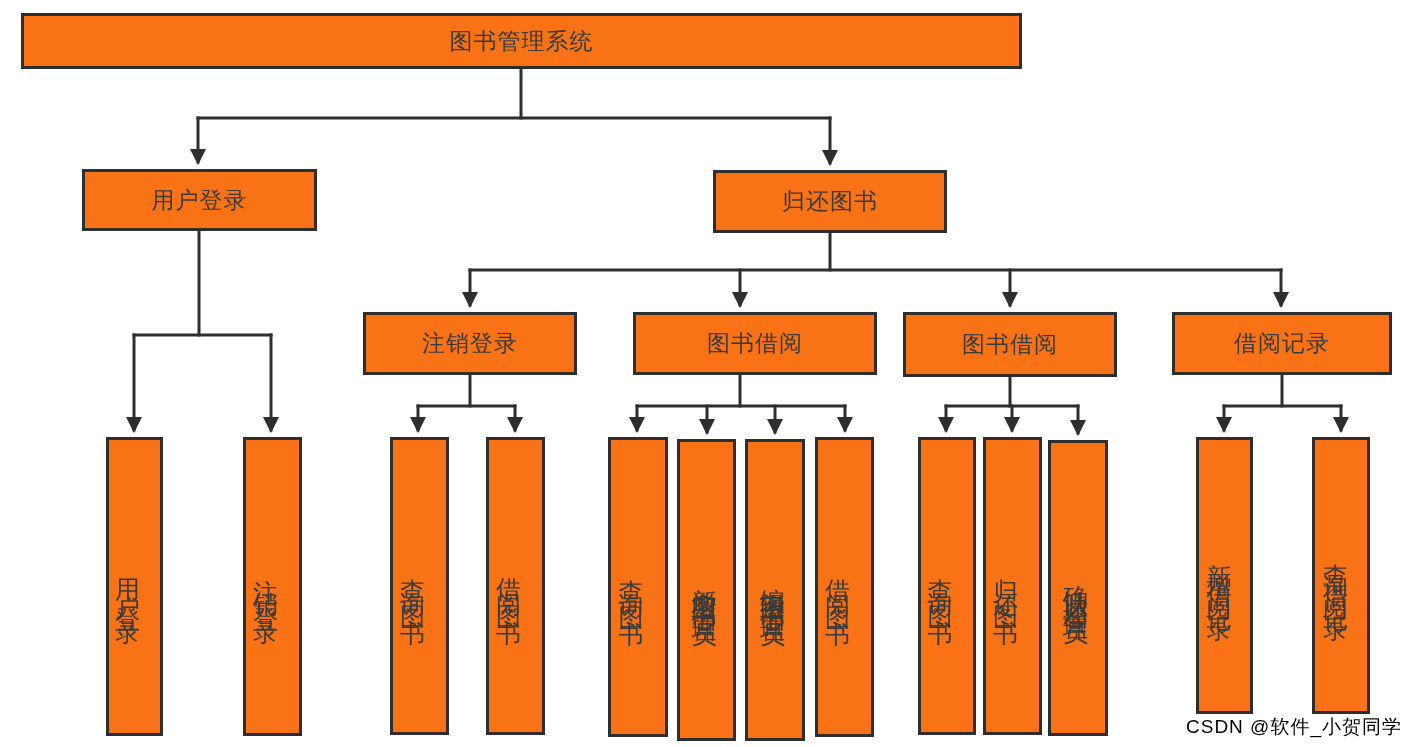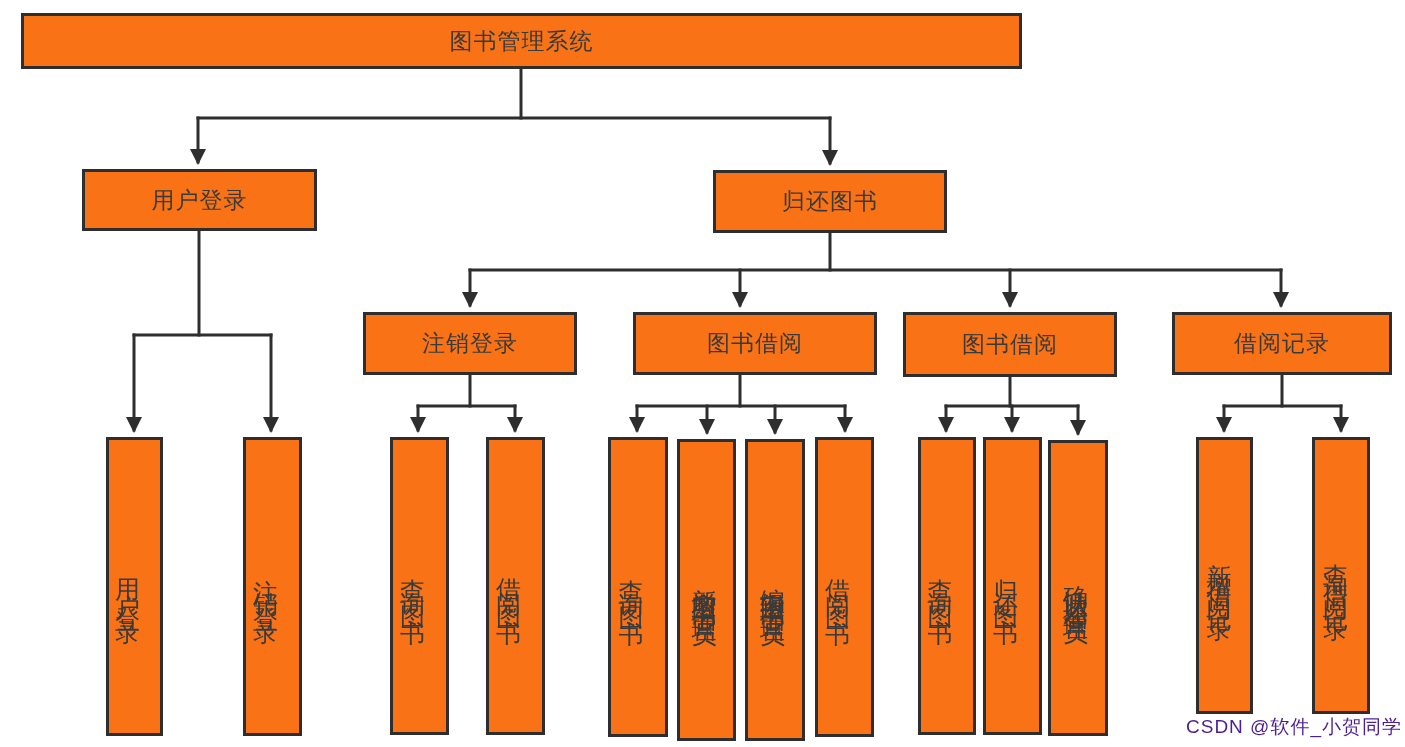--- a/index.html
+++ b/index.html
@@ -45,21 +45,21 @@
   }
   .vshort { letter-spacing: 14px; padding-block-start: 14px; }
   .vmed   { letter-spacing: 11px; padding-block-start: 11px; }
   .vlong  { letter-spacing: 5px;  padding-block-start: 5px; }
   .watermark {
     position: absolute;
     left: 1186px;
     top: 714px;
     font-size: 19px;
     letter-spacing: 1px;
-    color: #4c1d95;
+    color: #000000;
     white-space: nowrap;
   }
 </style>
 </head>
 <body>
 
 <div class="canvas">
 
   <svg class="connectors" width="1405" height="747" viewBox="0 0 1405 747">
     <defs>

